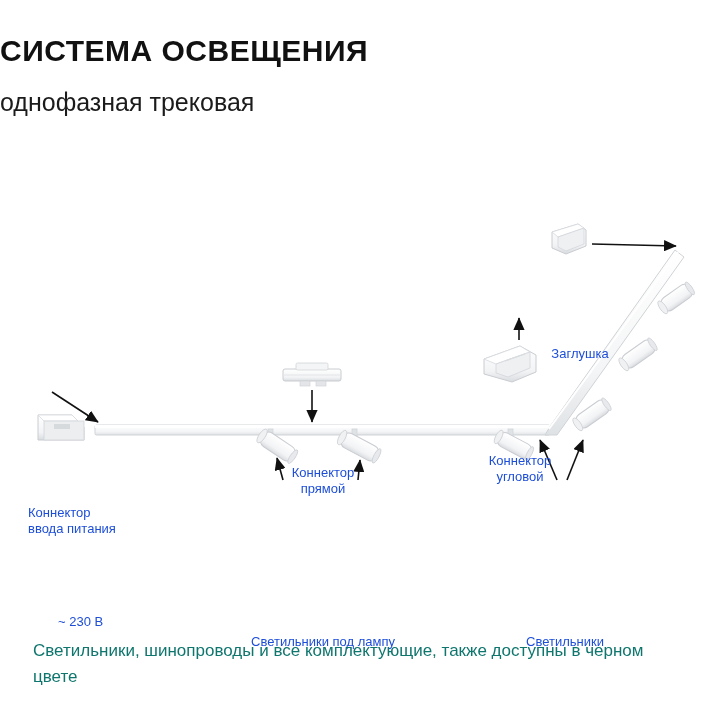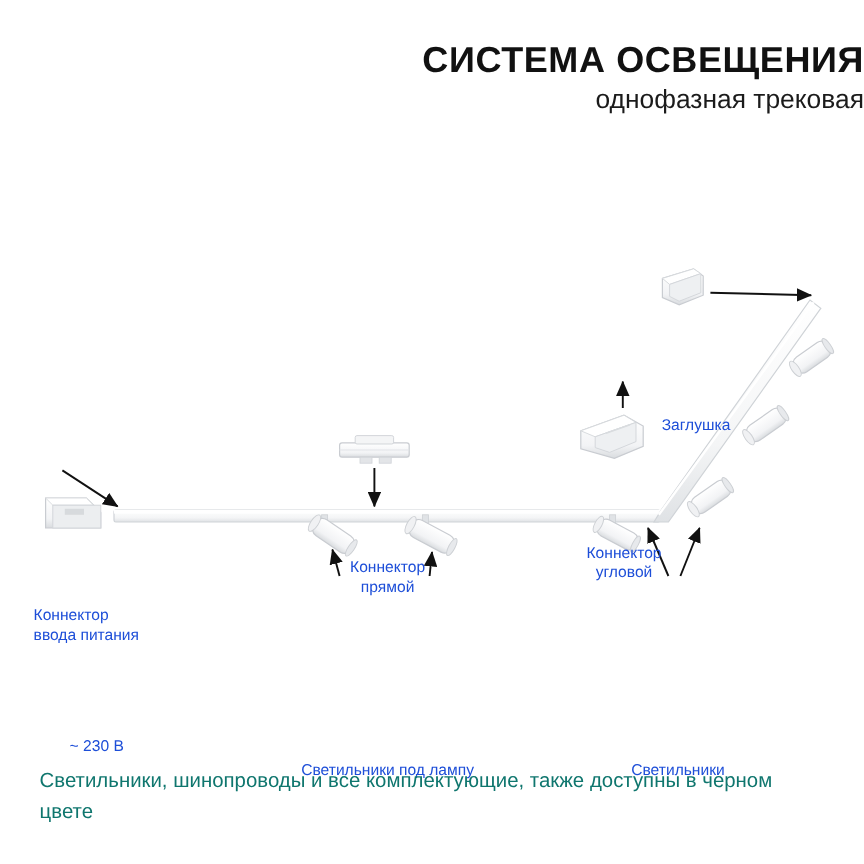--- a/index.html
+++ b/index.html
@@ -22,37 +22,36 @@
     width: 720px;
     height: 720px;
   }
 
   
   .header {
     position: absolute;
     top: 34px;
     left: 0;
     width: 720px;
-    text-align: right;
+    text-align: left;
   }
   .header-title {
     font-size: 30px;
     font-weight: bold;
     letter-spacing: 0.5px;
     color: #111111;
     line-height: 1.1;
     margin: 0;
   }
   .header-subtitle {
-    font-size: 22px;
+    font-size: 25px;
     font-weight: normal;
     color: #1b1b1b;
     line-height: 1.2;
-    margin: 3px 0 0 0;
-    padding-left: 29px;
+    margin: 20px 0 0 0;
   }
 
   
   .diagram {
     position: absolute;
     top: 150px;
     left: 0;
     width: 720px;
     height: 420px;
   }

